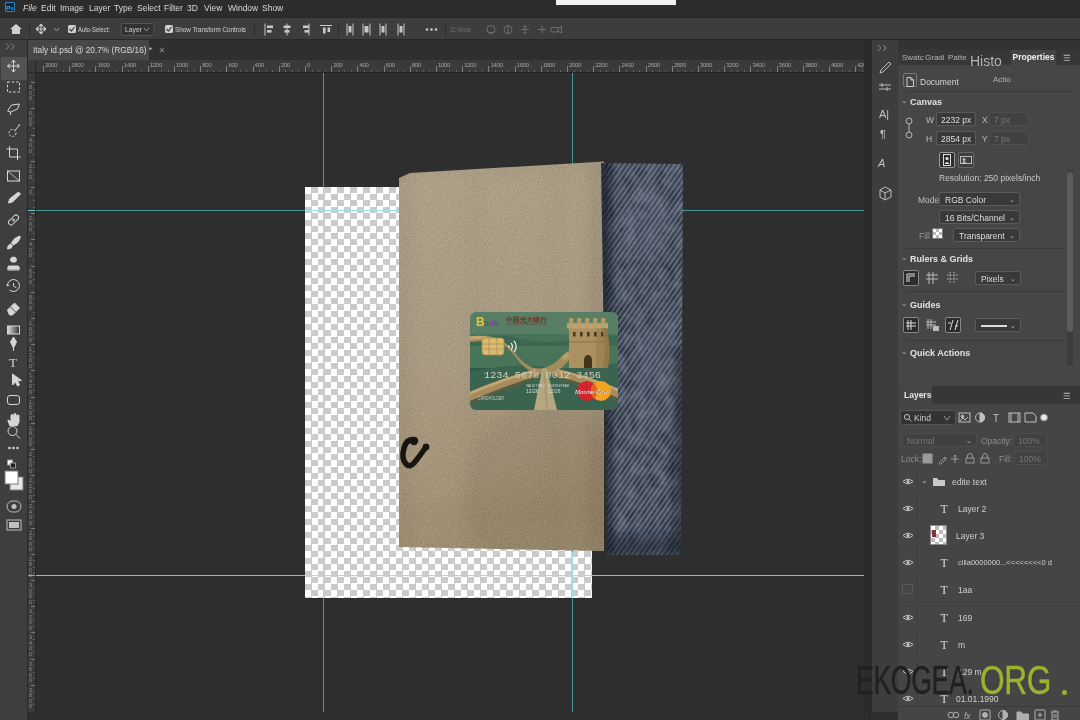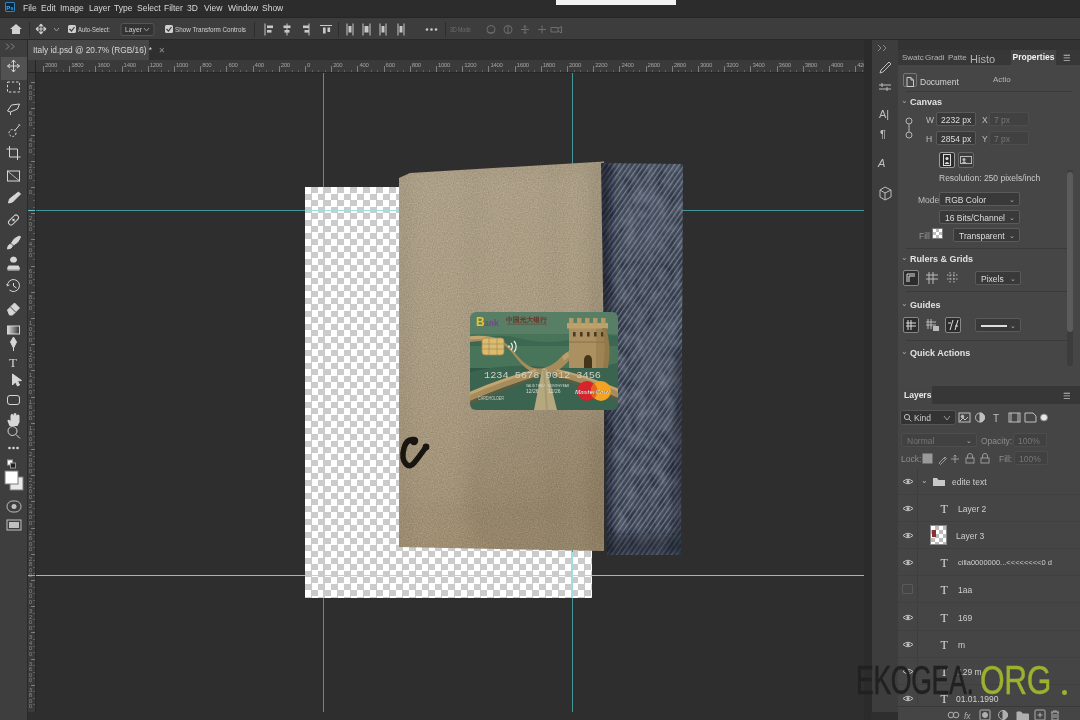--- a/index.html
+++ b/index.html
@@ -43,21 +43,21 @@
 
 .lrow{position:absolute;left:0;width:182px;height:27px;border-bottom:1px solid #404040;font-size:8.5px;color:#cfcfcf;}
 .lname{position:absolute;top:9px;}
 
 .wmt{position:absolute;top:660px;font-size:40px;line-height:40px;letter-spacing:-0.5px;z-index:50;transform-origin:left top;white-space:nowrap;-webkit-text-stroke:0.45px currentColor;}
 </style></head><body>
 <div id="app">
 
 <div class="abs" id="menubar">
   <div class="abs" style="left:5px;top:2px;width:10px;height:10px;background:#0d2638;border:1px solid #2f85c2;border-radius:1px;color:#3caef2;font-size:6px;font-weight:bold;text-align:center;line-height:10px;">Ps</div>
-  <span class="mi" style="left:23px;">File</span>
+  <span class="mi" style="left:23px;font-style:italic;">File</span>
   <span class="mi" style="left:41px;">Edit</span>
   <span class="mi" style="left:60px;">Image</span>
   <span class="mi" style="left:89px;">Layer</span>
   <span class="mi" style="left:114px;">Type</span>
   <span class="mi" style="left:137px;">Select</span>
   <span class="mi" style="left:164px;">Filter</span>
   <span class="mi" style="left:187px;">3D</span>
   <span class="mi" style="left:204px;">View</span>
   <span class="mi" style="left:228px;">Window</span>
   <span class="mi" style="left:262px;">Show</span>
@@ -728,21 +728,21 @@
    <path d="M8,150 l5,-3 l6,3 v7 l-6,3 l-5,-3 z M8,150 l5,3 l6,-3 M13,153 v7"></path>
   </g>
  </svg>
 </div>
 <div class="abs" id="panel">
  <div class="abs" style="left:0;top:0;width:182px;height:10px;background:#333;"></div>
  <div class="ptabs" style="top:10px;">
    <span class="abs" style="left:4px;top:3px;font-size:8px;">Swatc</span>
         <span class="abs" style="left:27px;top:3px;font-size:8px;">Gradi</span>
    <span class="abs" style="left:50px;top:3px;font-size:8px;">Patte</span>
-        <span class="abs" style="left:72px;top:3px;font-size:11px;">Histo</span>
+        <span class="abs" style="left:72px;top:3px;font-size:14px;">Histo</span>
    <span class="abs" style="left:95px;top:3px;font-size:8px;margin-top:22px;">Actio</span>
    <div class="abs" style="left:113px;top:0;width:45px;height:15px;background:#454545;color:#f0f0f0;font-weight:bold;text-align:center;line-height:15px;font-size:8.5px;">Properties</div>
    <span class="abs" style="left:165px;top:3px;color:#bbb;">☰</span>
  </div>
 
  <div class="abs" style="left:5px;top:33px;width:14px;height:14px;border:1px solid #777;border-radius:2px;">
    <svg width="12" height="12">
           <path d="M3,1.5 h4 l2.5,2.5 v6.5 h-6.5 z M7,1.5 v2.5 h2.5" fill="none" stroke="#ccc" stroke-width="1"></path>
         </svg>
  </div>

